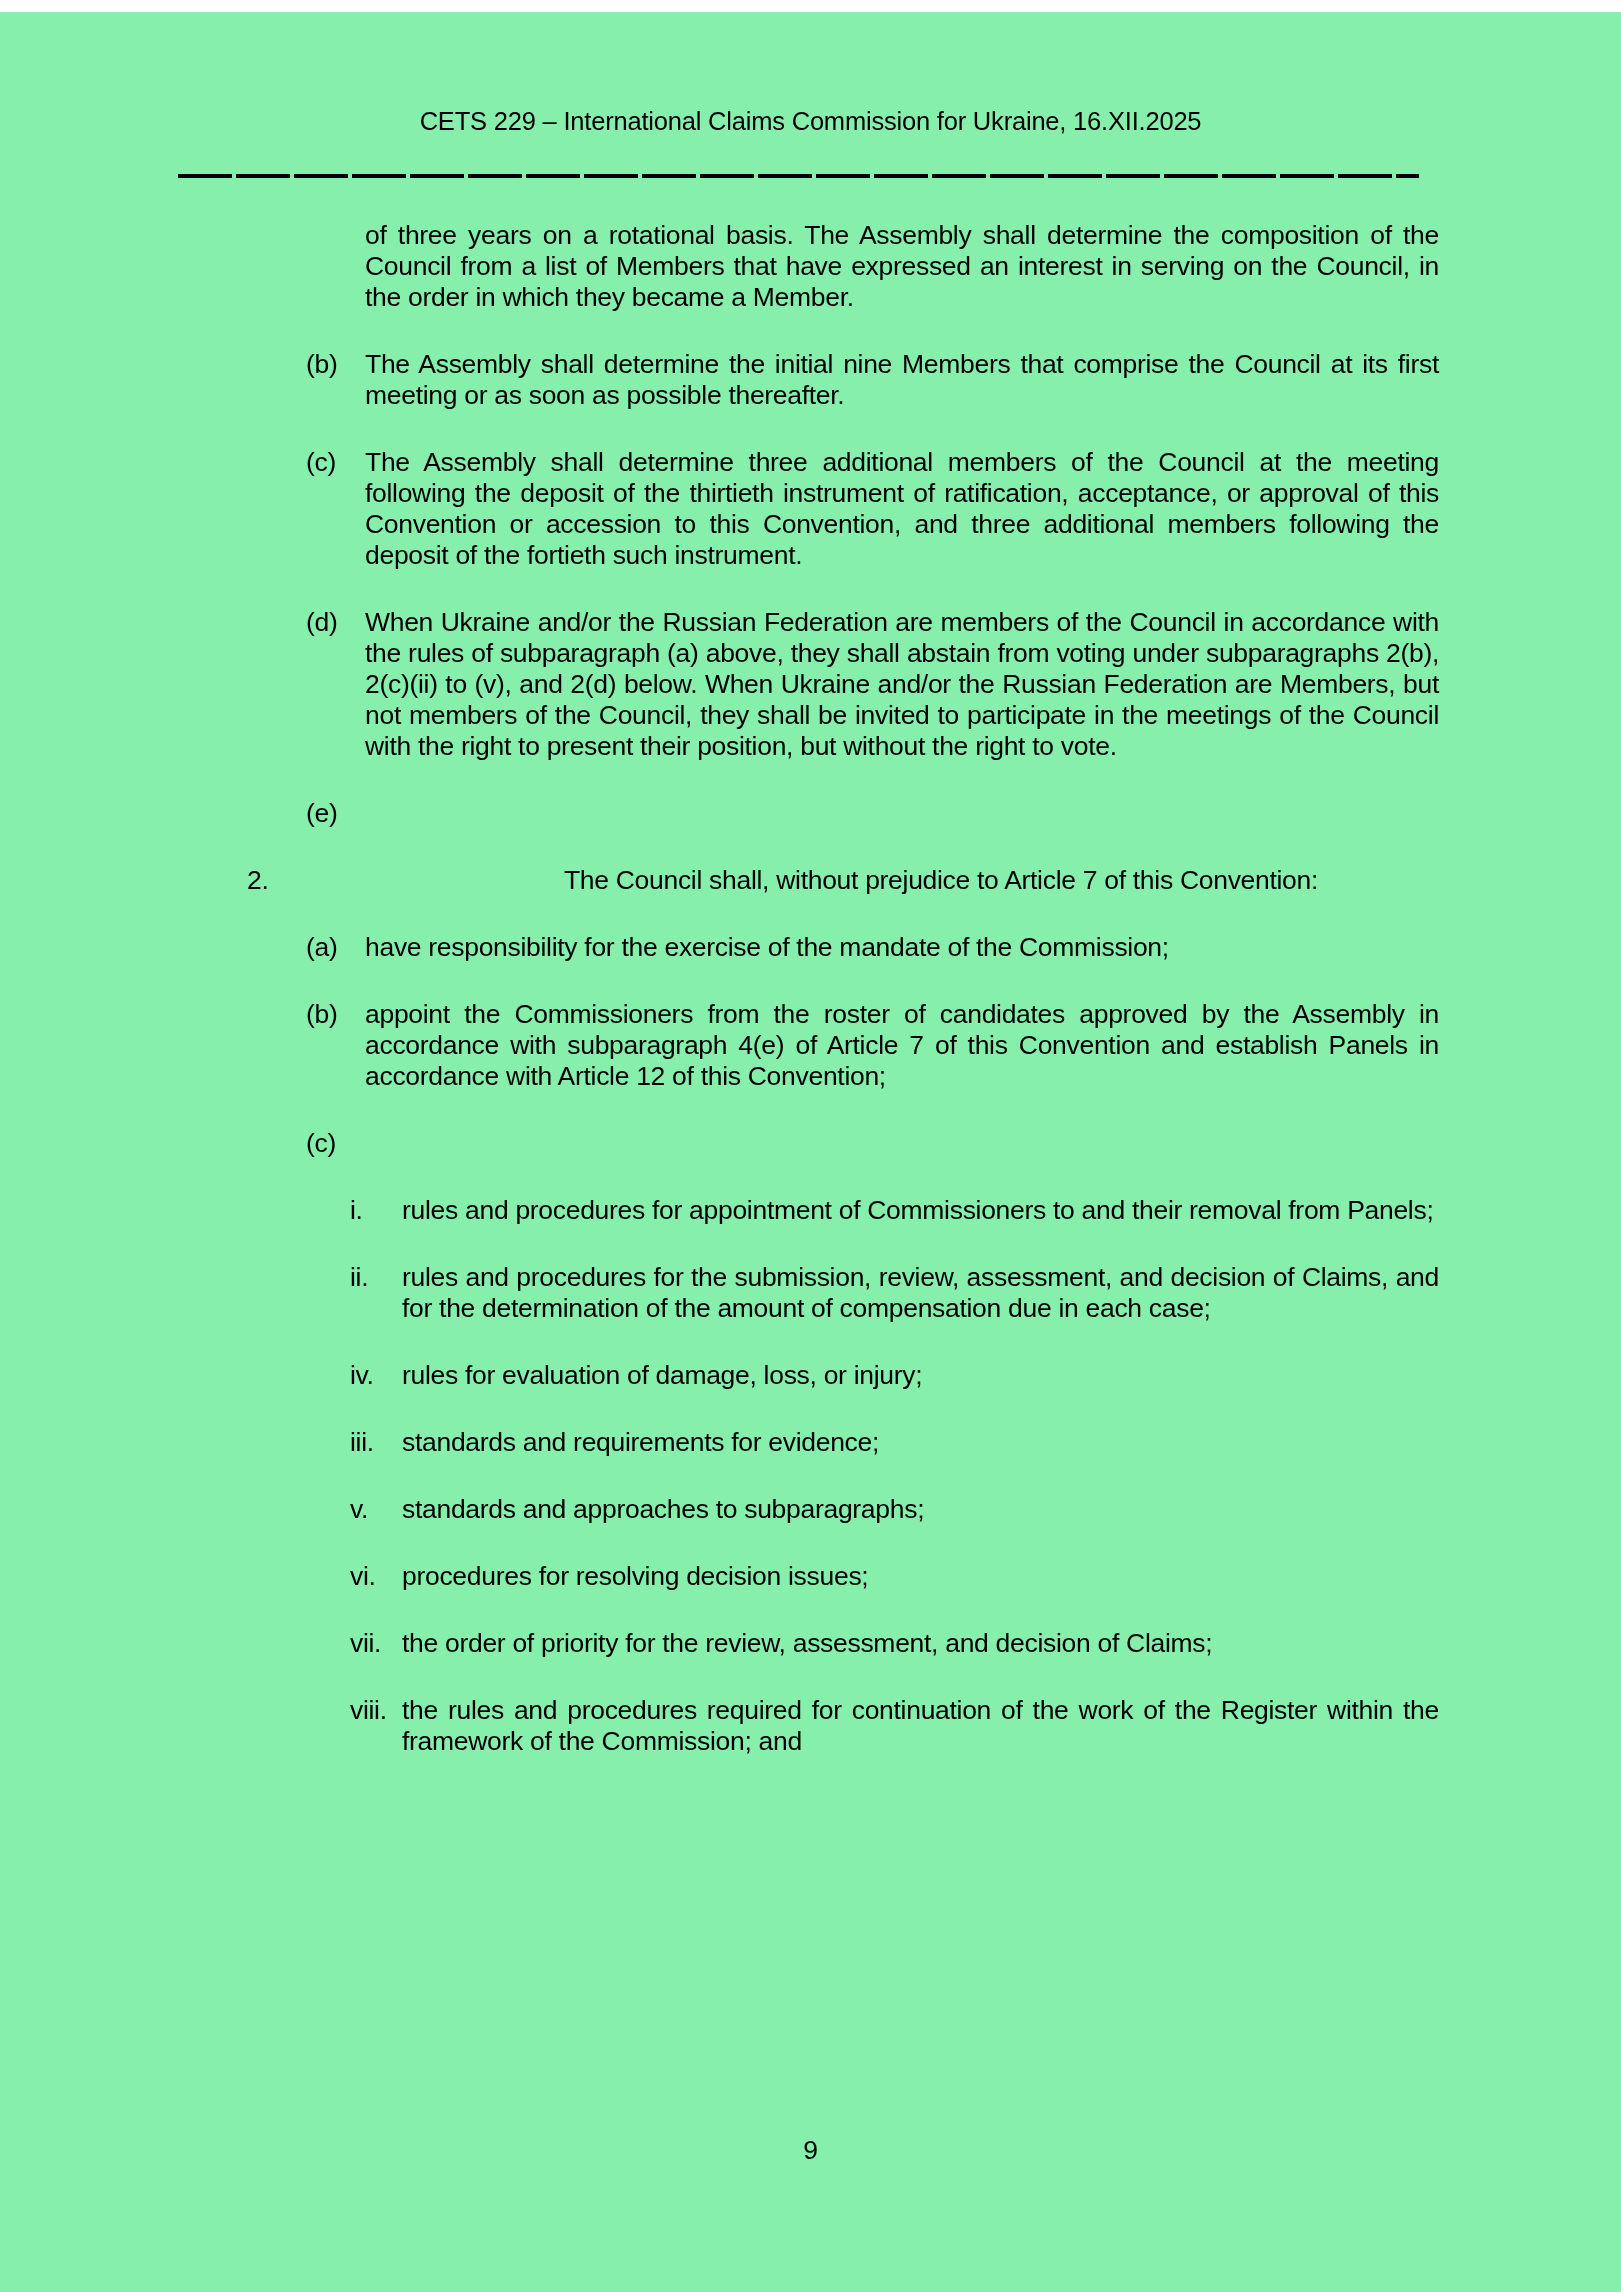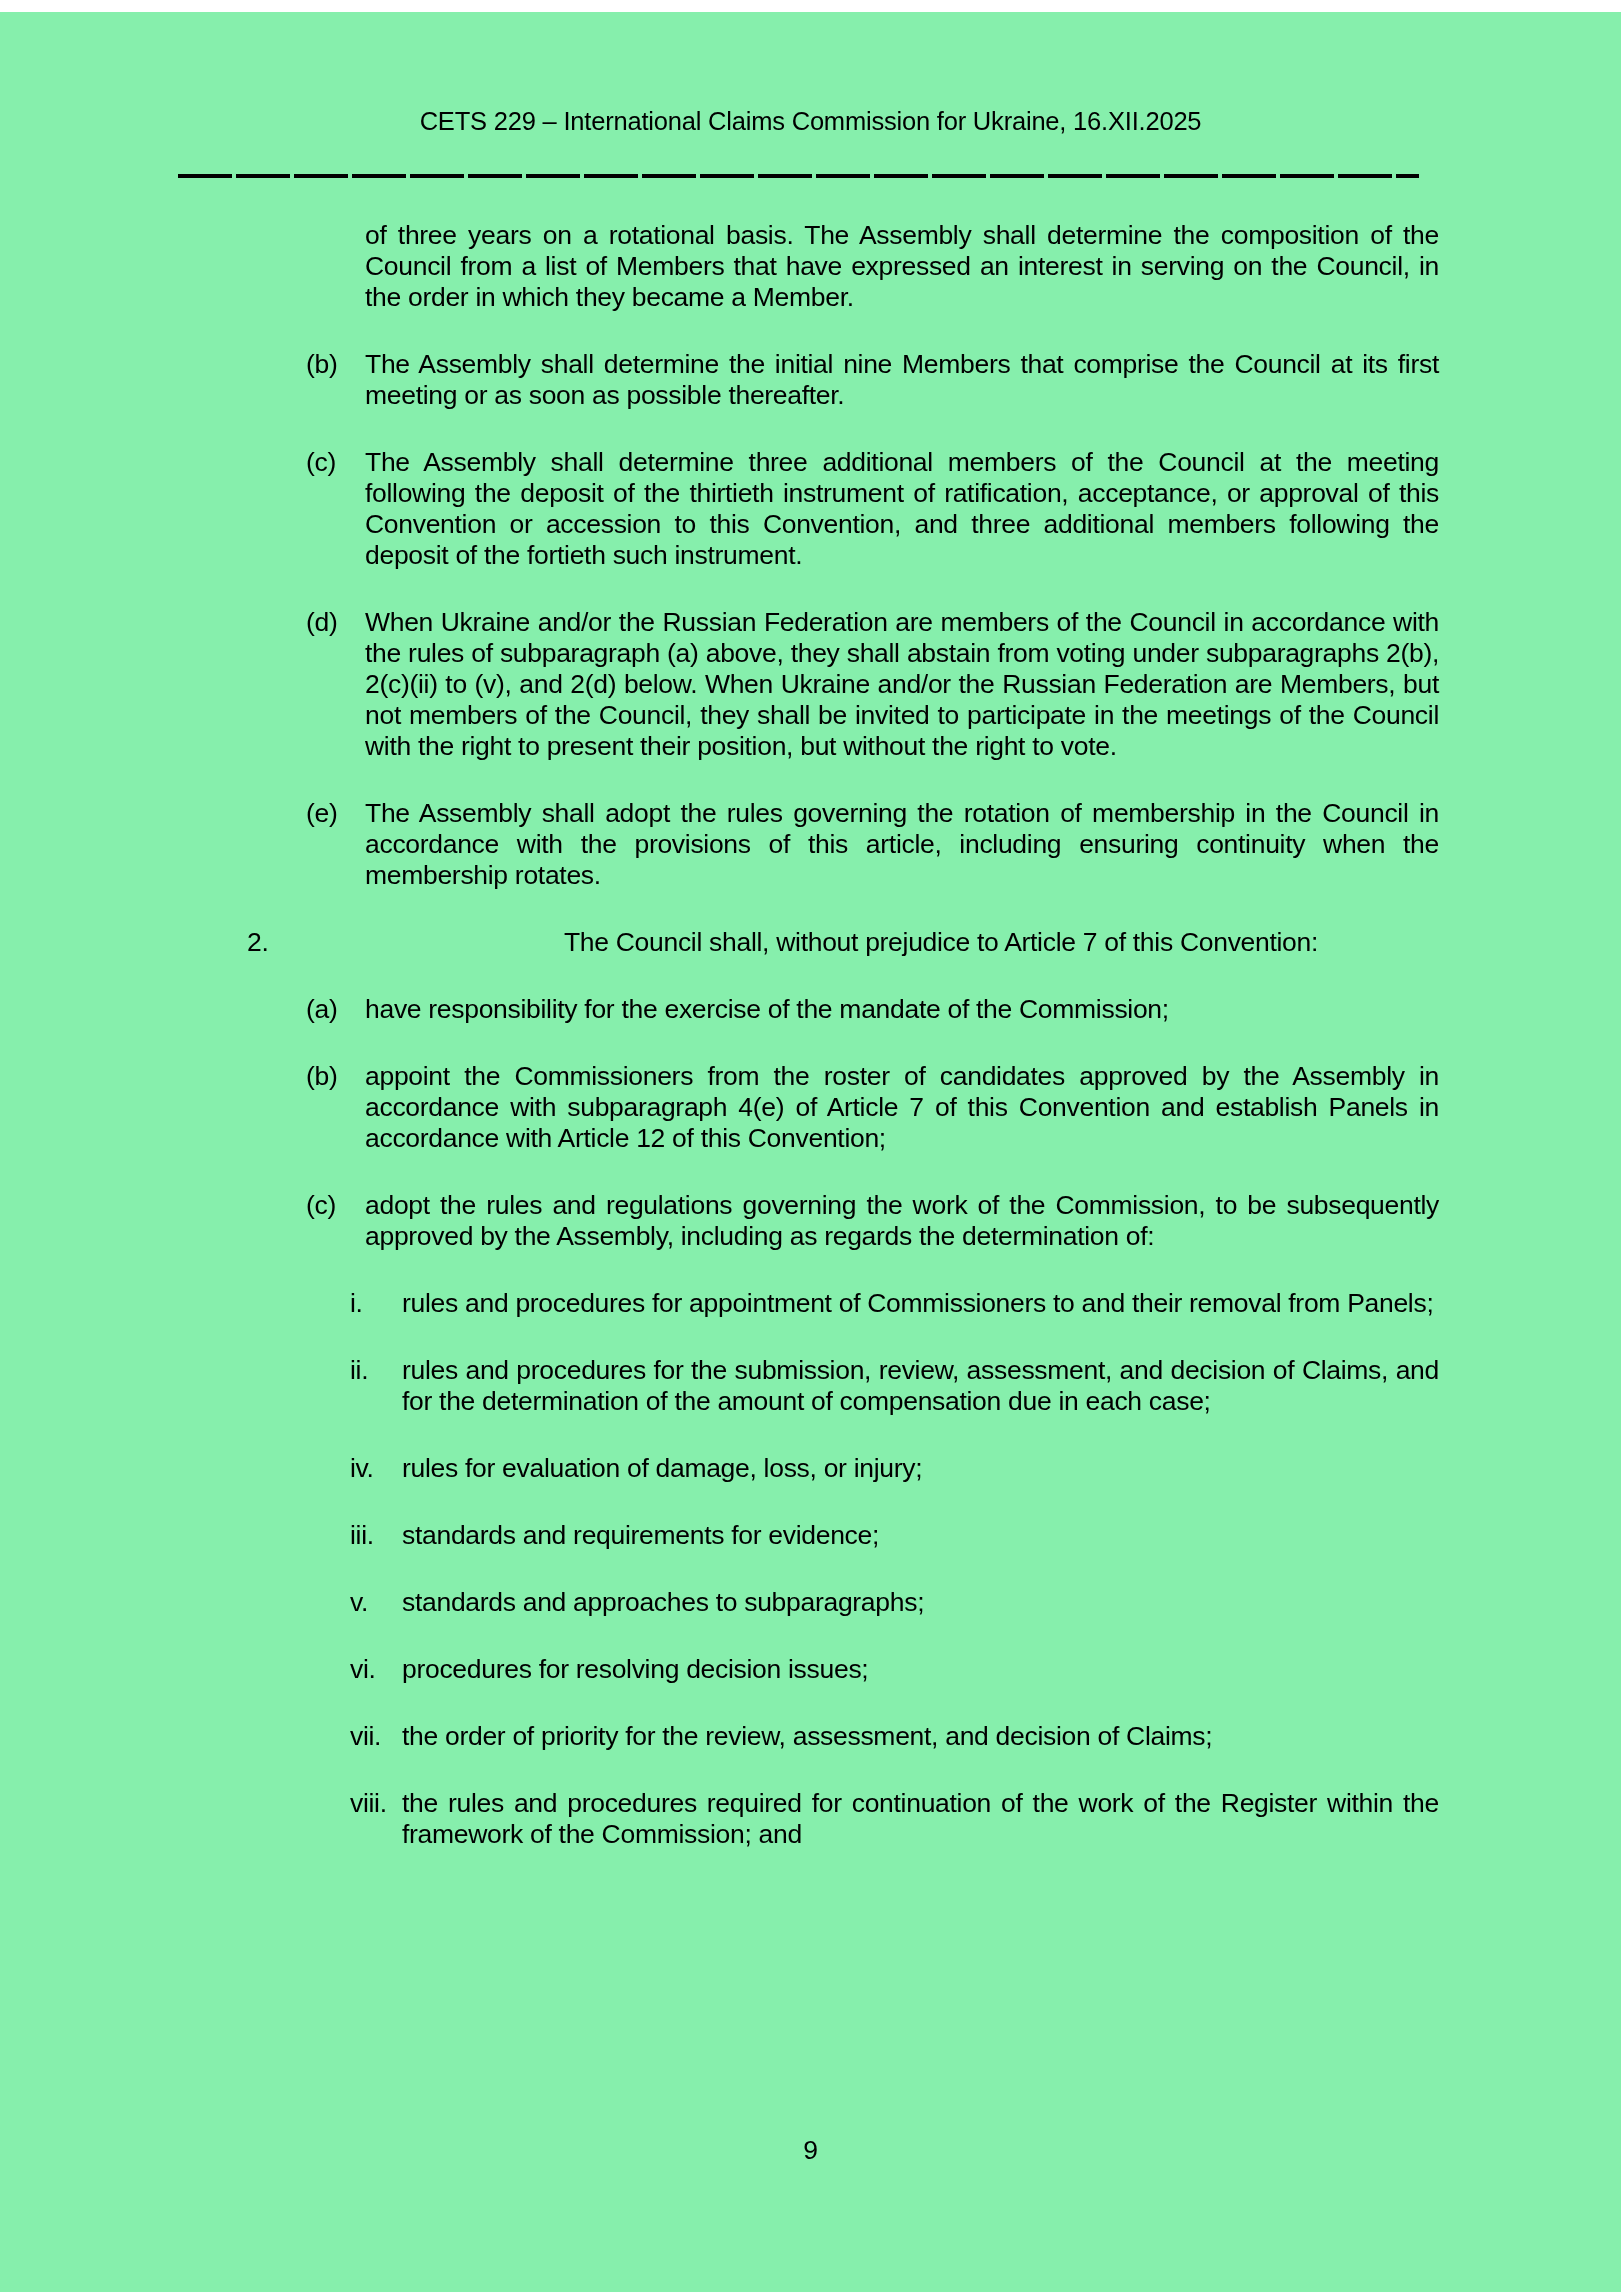--- a/index.html
+++ b/index.html
@@ -97,41 +97,39 @@
       <span class="txt">The Assembly shall determine three additional members of the Council at the meeting following the deposit of the thirtieth instrument of ratification, acceptance, or approval of this Convention or accession to this Convention, and three additional members following the deposit of the fortieth such instrument.</span>
     </div>
 
     <div class="block li l2">
       <span class="lbl">(d)</span>
       <span class="txt">When Ukraine and/or the Russian Federation are members of the Council in accordance with the rules of subparagraph (a) above, they shall abstain from voting under subparagraphs 2(b), 2(c)(ii) to (v), and 2(d) below. When Ukraine and/or the Russian Federation are Members, but not members of the Council, they shall be invited to participate in the meetings of the Council with the right to present their position, but without the right to vote.</span>
     </div>
 
     <div class="block li l2">
       <span class="lbl">(e)</span>
-      <span class="txt">The Assembly shall adopt the rules governing the rotation of membership in the Council in accordance with the provisions of this article, including ensuring continuity when the membership rotates.</span>
     </div>
 
     <div class="block li l1">
       <span class="lbl">2.</span>
       <span class="txt">The Council shall, without prejudice to Article 7 of this Convention:</span>
     </div>
 
     <div class="block li l2">
       <span class="lbl">(a)</span>
       <span class="txt">have responsibility for the exercise of the mandate of the Commission;</span>
     </div>
 
     <div class="block li l2">
       <span class="lbl">(b)</span>
       <span class="txt">appoint the Commissioners from the roster of candidates approved by the Assembly in accordance with subparagraph 4(e) of Article 7 of this Convention and establish Panels in accordance with Article 12 of this Convention;</span>
     </div>
 
     <div class="block li l2">
       <span class="lbl">(c)</span>
-      <span class="txt">adopt the rules and regulations governing the work of the Commission, to be subsequently approved by the Assembly, including as regards the determination of:</span>
     </div>
 
     <div class="block li l3">
       <span class="lbl">i.</span>
       <span class="txt">rules and procedures for appointment of Commissioners to and their removal from Panels;</span>
     </div>
 
     <div class="block li l3">
       <span class="lbl">ii.</span>
       <span class="txt">rules and procedures for the submission, review, assessment, and decision of Claims, and for the determination of the amount of compensation due in each case;</span>

